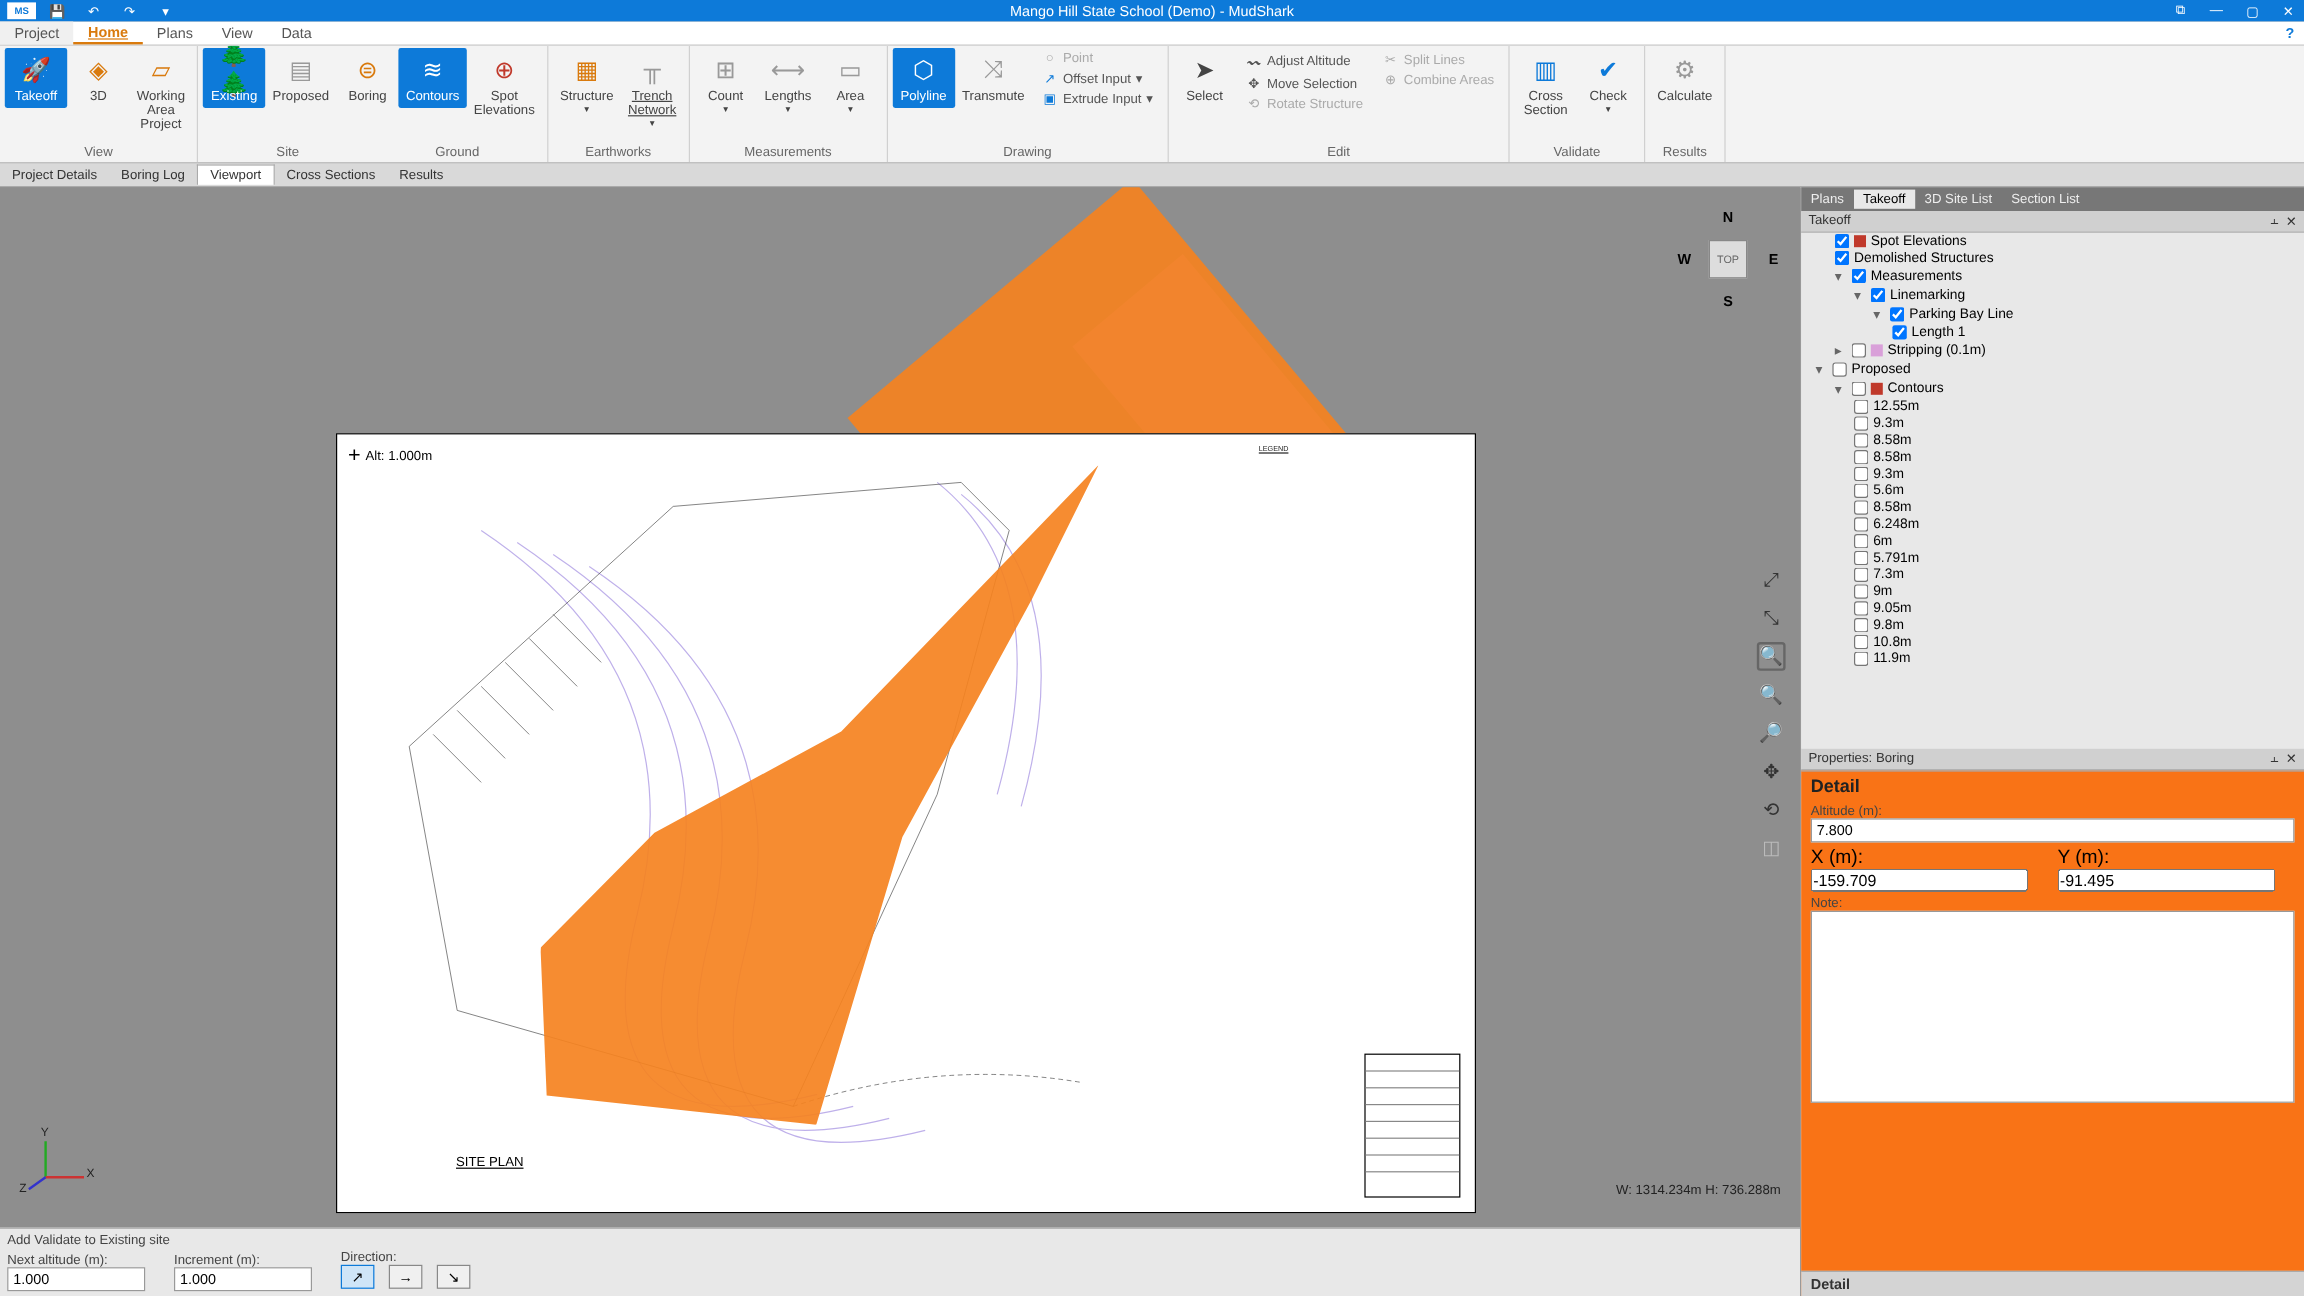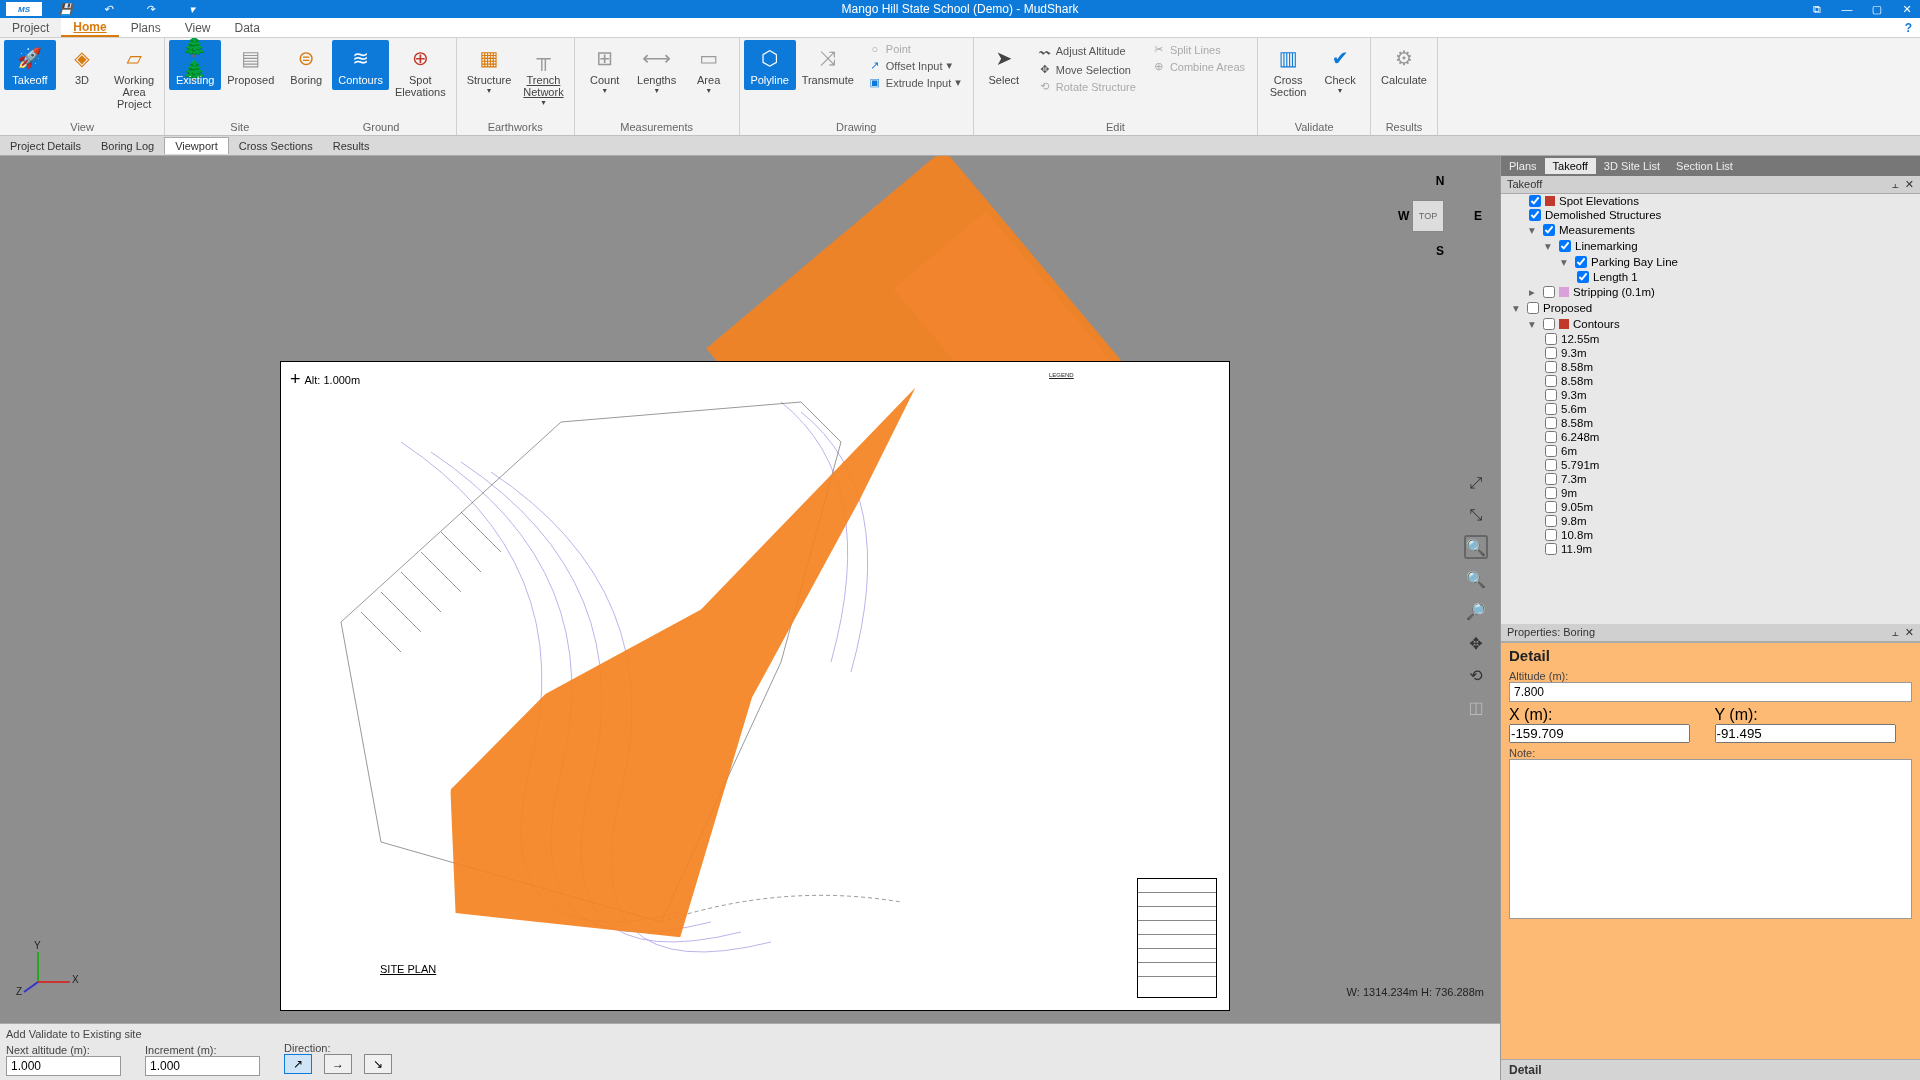--- a/index.html
+++ b/index.html
@@ -1,21 +1,21 @@
 <!DOCTYPE html>
 <html><head>
 <meta charset="utf-8">
 <style>
 * { box-sizing: border-box; margin: 0; padding: 0; font-family: "Segoe UI", Tahoma, sans-serif; }
 html, body { width: 1920px; height: 1080px; overflow: hidden; background: #888; }
 
 
 .titlebar { height: 18px; background: #0d7ad9; color: #fff; display: flex; align-items: center; font-size: 11px; position: relative; }
 .titlebar .qat { display: flex; align-items: center; gap: 6px; padding-left: 6px; }
-.titlebar .qat span { width: 36px; height: 14px; display: inline-flex; align-items: center; justify-content: center; cursor: pointer; font-size: 11px; font-style: italic; }
+.titlebar .qat span { width: 24px; height: 14px; display: inline-flex; align-items: center; justify-content: center; cursor: pointer; font-size: 11px; }
 .titlebar .title { position: absolute; left: 50%; transform: translateX(-50%); font-size: 12px; }
 .titlebar .winctl { position: absolute; right: 4px; display: flex; gap: 12px; }
 .titlebar .winctl span { width: 18px; text-align: center; cursor: pointer; }
 
 
 .menubar { height: 20px; background: #fff; display: flex; align-items: center; font-size: 12px; border-bottom: 1px solid #d0d0d0; position: relative; }
 .menubar .tab { padding: 0 12px; height: 100%; display: flex; align-items: center; color: #555; cursor: pointer; }
 .menubar .tab.project { background: #f0f0f0; }
 .menubar .tab.active { color: #d97a0d; border-bottom: 2px solid #d97a0d; font-weight: 600; text-decoration: underline; }
 .menubar .help { position: absolute; right: 8px; color: #0d7ad9; font-weight: bold; }
@@ -50,21 +50,21 @@
 .alt-cursor .cross { font-size: 18px; font-weight: 300; }
 .site-fill { position: absolute; background: #f58220; opacity: 0.92; }
 .sf1 { left: 460px; top: 275px; width: 420px; height: 520px; transform: skew(-12deg, -8deg) rotate(-5deg); clip-path: polygon(20% 45%, 55% 35%, 100% 0%, 90% 20%, 70% 55%, 60% 100%, 5% 85%, 0% 60%); }
 .sf-strip { left: 760px; top: 60px; width: 310px; height: 280px; transform: rotate(-40deg); }
 .sf-strip-pink { position: absolute; left: 960px; top: 65px; width: 120px; height: 250px; background: #d9a0d9; opacity: 0.8; transform: rotate(-40deg); }
 .compass { position: absolute; right: 20px; top: 20px; width: 80px; height: 80px; }
 .compass .n { position: absolute; top: -2px; left: 50%; transform: translateX(-50%); font-size: 12px; font-weight: bold; }
 .compass .s { position: absolute; bottom: -2px; left: 50%; transform: translateX(-50%); font-size: 12px; font-weight: bold; }
 .compass .e { position: absolute; right: -2px; top: 50%; transform: translateY(-50%); font-size: 12px; font-weight: bold; }
 .compass .w { position: absolute; left: -2px; top: 50%; transform: translateY(-50%); font-size: 12px; font-weight: bold; }
-.compass .box { position: absolute; left: 12px; top: 24px; width: 32px; height: 32px; background: #ddd; border: 1px solid #888; display: flex; align-items: center; justify-content: center; font-size: 9px; color: #666; }
+.compass .box { position: absolute; left: 24px; top: 24px; width: 32px; height: 32px; background: #ddd; border: 1px solid #888; display: flex; align-items: center; justify-content: center; font-size: 9px; color: #666; }
 .axes { position: absolute; left: 20px; bottom: 84px; font-size: 10px; color: #222; }
 .wh-label { position: absolute; right: 16px; bottom: 82px; font-size: 11px; color: #222; }
 .tool-strip { position: absolute; right: 12px; top: 315px; display: flex; flex-direction: column; gap: 8px; }
 .tool-strip .tb { width: 24px; height: 24px; display: flex; align-items: center; justify-content: center; color: #333; font-size: 16px; cursor: pointer; }
 .tool-strip .tb.boxed { border: 2px solid #666; border-radius: 3px; }
 
 
 .bottombar { position: absolute; left: 0; bottom: 0; right: 0; background: #e8e8e8; border-top: 1px solid #aaa; padding: 2px 6px 4px 6px; }
 .bottombar .hint { font-size: 11px; color: #444; padding: 2px 0; }
 .bottombar .row { display: flex; align-items: flex-end; gap: 24px; }
@@ -83,21 +83,21 @@
 .tree { flex: 0 0 auto; height: 430px; overflow-y: auto; background: #e8e8e8; font-size: 11.5px; }
 .tree .node { display: flex; align-items: center; gap: 4px; padding: 1px 4px; white-space: nowrap; }
 .tree .node .exp { width: 10px; color: #666; cursor: pointer; }
 .tree .node input[type=checkbox] { width: 12px; height: 12px; }
 .tree .node .sw { width: 10px; height: 10px; display: inline-block; }
 .tree .d1 { padding-left: 28px; }
 .tree .d2 { padding-left: 44px; }
 .tree .d3 { padding-left: 60px; }
 .tree .d4 { padding-left: 76px; }
 
-.props { flex: 1; display: flex; flex-direction: column; background: #fdba74; border-top: 1px solid #aaa; }
+.props { flex: 1; display: flex; flex-direction: column; background: #f97316; border-top: 1px solid #aaa; }
 .props h3 { font-size: 15px; font-weight: bold; padding: 4px 8px; color: #222; }
 .props .prow { display: flex; flex-direction: column; padding: 2px 8px; }
 .props .prow label { font-size: 11px; color: #444; }
 .props .prow input, .props .prow textarea { font-size: 12px; padding: 2px 4px; border: 1px solid #999; background: #fff; width: 100%; }
 .props .coords { display: flex; gap: 8px; padding: 2px 8px; align-items: flex-end; }
 .props .coords .c { flex: 1; }
 .props .note textarea { height: 160px; resize: none; }
 .accordion { background: #d4d4d4; padding: 3px 8px; font-size: 12px; font-weight: bold; color: #333; border-top: 1px solid #aaa; cursor: pointer; }
 
 

